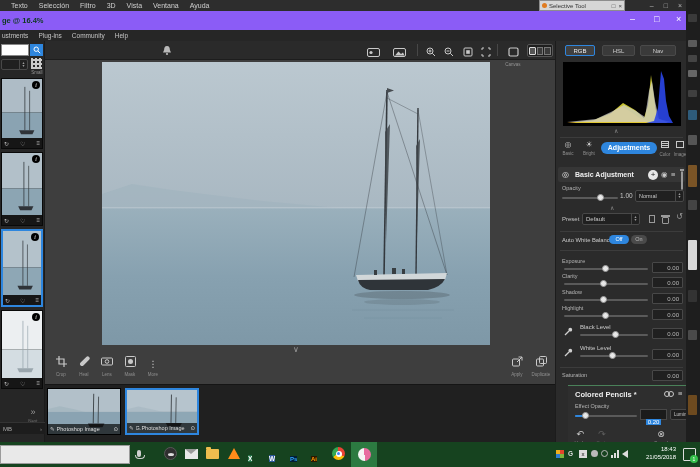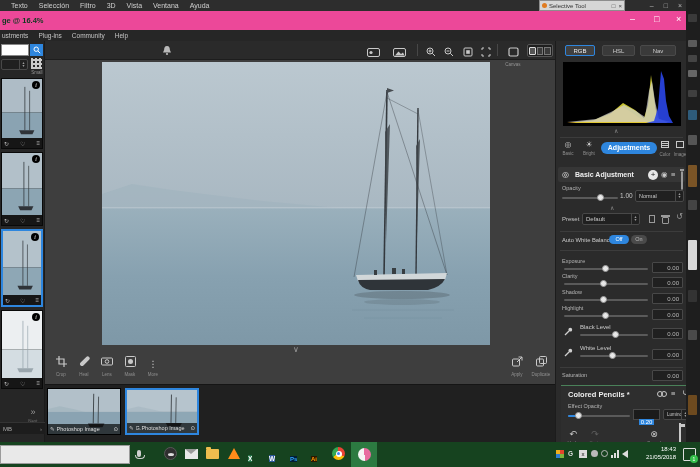--- a/index.html
+++ b/index.html
@@ -6,21 +6,21 @@
   #screen{position:relative;width:700px;height:467px;overflow:hidden;
     font-family:"Liberation Sans","DejaVu Sans",sans-serif;background:#262626;
     -webkit-font-smoothing:antialiased;}
   .abs{position:absolute;}
   .row{display:flex;align-items:center;}
   
   #ps-menubar{left:0;top:0;width:686px;height:11px;background:#2d2d2d;color:#cfcfcf;font-size:7px;}
   #ps-menubar .mi{margin-left:11px;}
   #ps-controls{right:18px;top:0;height:11px;color:#b5b5b5;font-size:7px;display:flex;gap:10px;align-items:center;}
   #selective-tool{left:539px;top:0;width:86px;height:11px;background:#d6d6d6;border:1px solid #8d8d8d;box-sizing:border-box;display:flex;align-items:center;font-size:6px;color:#333;}
-  #green-bar{left:0;top:11px;width:686px;height:26px;background:#ec4899;text-align:center;}
+  #green-bar{left:0;top:11px;width:686px;height:26px;background:#8b5cf6;text-align:center;}
   #green-bar .title{position:absolute;left:2px;top:5px;font-size:7.5px;font-weight:bold;color:#0d3a1e;}
   #green-bar .ctrl{position:absolute;top:3px;color:#fff;font-size:9px;}
   
   #plugin{left:0;top:30px;width:686px;height:412px;background:#262626;border-bottom:1px solid #2e6b3c;box-sizing:border-box;}
   #plugin-menubar{left:0;top:0;width:100%;height:11px;background:#262626;color:#c4c4c4;font-size:6.5px;display:flex;align-items:center;}
   #plugin-menubar .mi{margin-right:10px;}
   
   #sidebar{left:0;top:11px;width:45px;height:401px;background:#262626;border-right:1px solid #1b1b1b;box-sizing:border-box;}
   .thumb{position:absolute;left:1px;width:42px;background:#0d0d0d;border:1px solid #090909;box-sizing:border-box;}
   .thumb.sel{border:2px solid #2e86de;}
@@ -57,21 +57,21 @@
   .track{position:absolute;height:2px;background:#5a5a5a;border-radius:1px;}
   .knob{position:absolute;width:7px;height:7px;border-radius:50%;background:#e8e8e8;border:1px solid #999;box-sizing:border-box;}
   .valbox{position:absolute;width:31px;height:11px;background:#202020;border:1px solid #484848;box-sizing:border-box;color:#b9b9b9;font-size:6px;text-align:right;line-height:10px;padding-right:3px;border-radius:1px;}
   .ddbox{position:absolute;height:12px;background:#202020;border:1px solid #484848;box-sizing:border-box;border-radius:2px;color:#c9c9c9;font-size:5.5px;display:flex;align-items:center;}
   .ddbox .tx{flex:1;padding-left:3px;white-space:nowrap;overflow:hidden;}
   .stepper{width:7px;display:flex;flex-direction:column;align-items:center;line-height:3px;font-size:3.5px;color:#9a9a9a;border-left:1px solid #484848;height:100%;justify-content:center;}
   .pill{position:absolute;height:9px;border-radius:5px;font-size:5.5px;text-align:center;line-height:9px;}
   .trash{position:relative;width:7px;height:7px;border:1px solid #9a9a9a;border-radius:1px;box-sizing:border-box;}
   .trash::before{content:"";position:absolute;left:-2px;right:-2px;top:-3px;height:1.5px;background:#9a9a9a;}
   .page-ic{width:6px;height:8px;border:1px solid #9a9a9a;box-sizing:border-box;background:#2b2b2b;}
-  #effect-panel{position:absolute;left:5px;top:344px;width:131px;height:63px;background:#2e2e2e;border-top:1px solid #4a8159;box-sizing:border-box;}
+  #effect-panel{position:absolute;left:12px;top:344px;width:131px;height:63px;background:#2e2e2e;border-top:1px solid #4a8159;box-sizing:border-box;}
   .fbtn{position:absolute;text-align:center;color:#c9c9c9;}
   .fbtn .lb{display:block;font-size:4.5px;color:#8f8f8f;margin-top:0px;}
   .disk{width:8px;height:8px;border:1px solid #c9c9c9;box-sizing:border-box;position:relative;margin:0 auto;}
   .disk::before{content:"";position:absolute;left:1px;top:0;width:4px;height:3px;background:#c9c9c9;}
   .ringpair{position:relative;width:10px;height:7px;}
   .ringpair::before,.ringpair::after{content:"";position:absolute;top:0;width:6px;height:6px;border:1px solid #c9c9c9;border-radius:50%;box-sizing:border-box;}
   .ringpair::after{left:4px;}
   
   #edge{left:686px;top:0;width:14px;height:442px;background:#1e1e1e;}
   .frag{position:absolute;left:2px;width:9px;background:#4a4a4a;border-radius:1px;}

